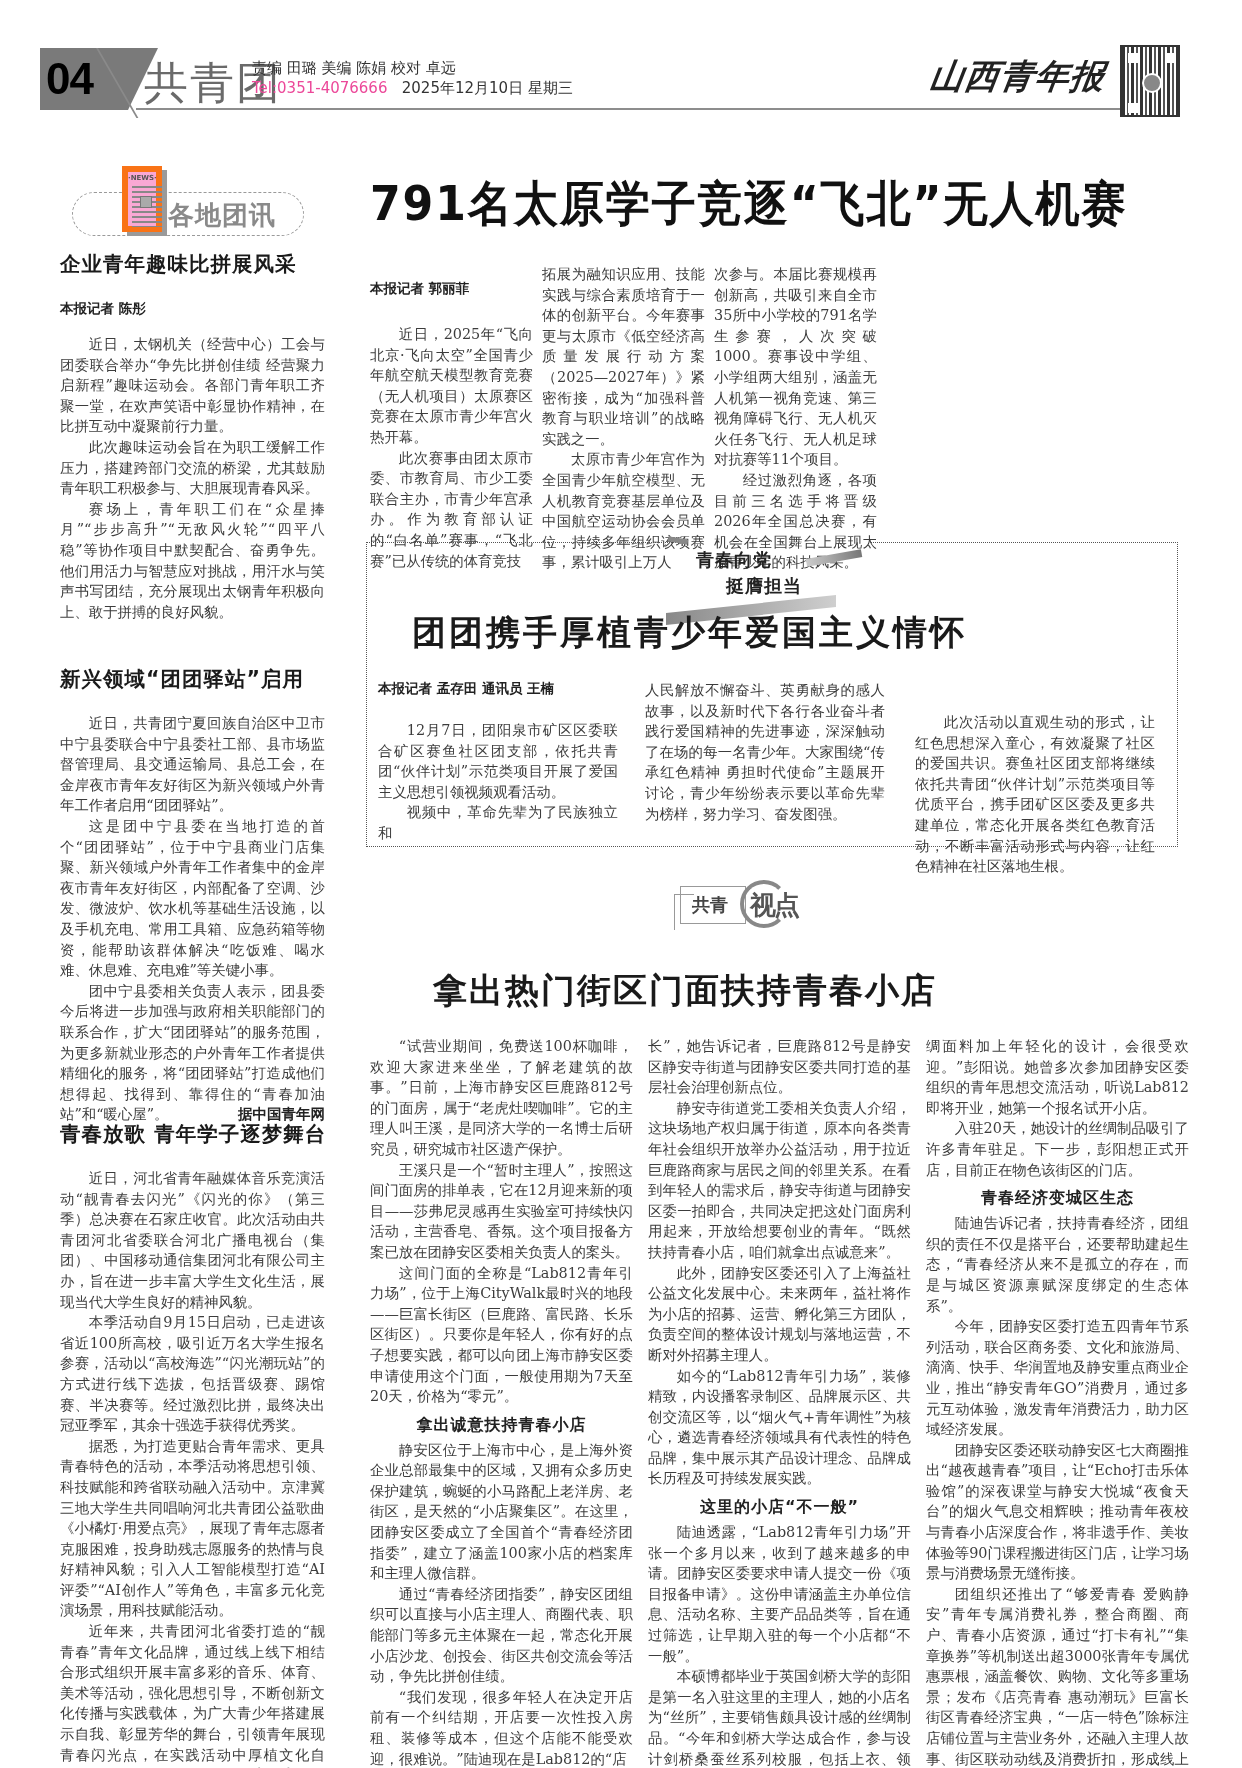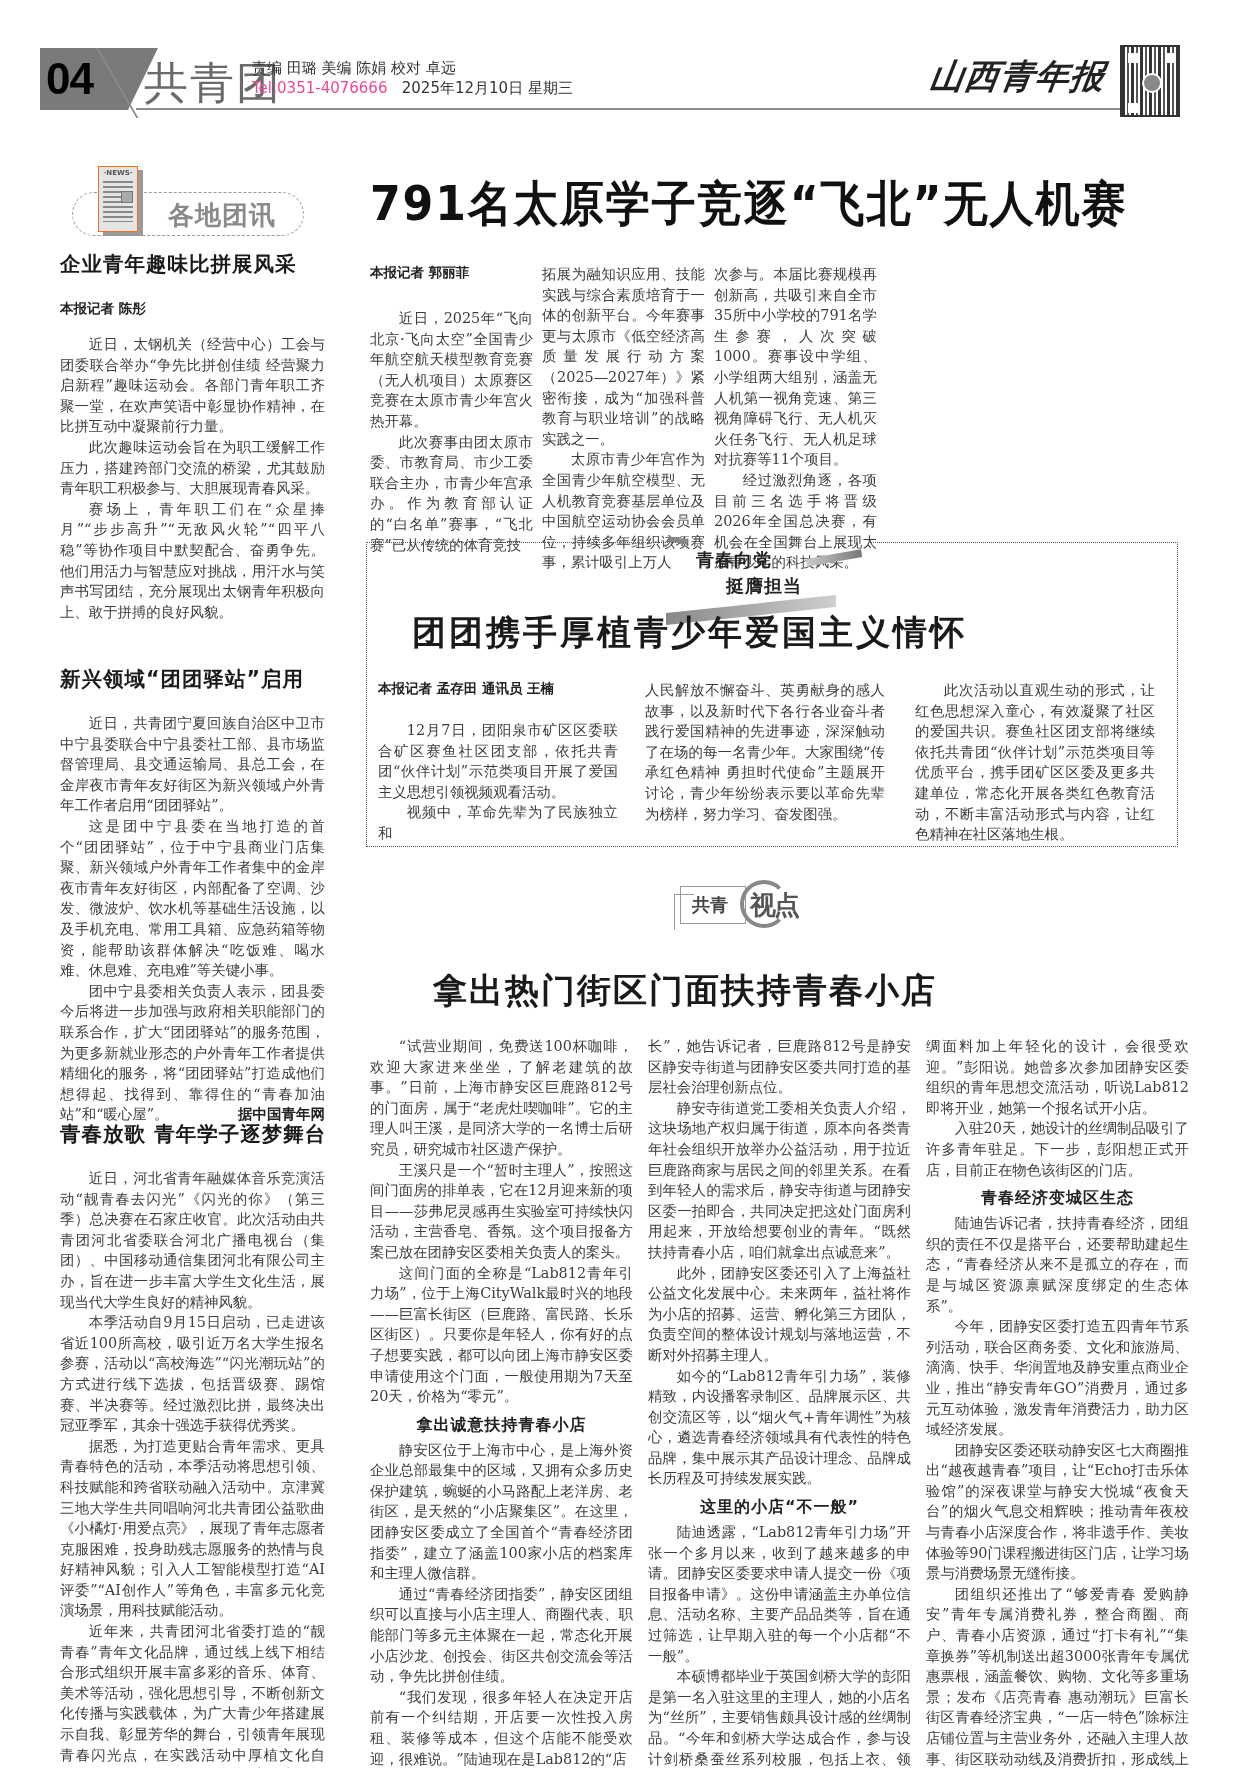--- a/index.html
+++ b/index.html
@@ -31,21 +31,21 @@
   .body-text { font: 14.4px/20.6px "DejaVu Serif", serif; color: #3c3c3c; text-align: justify; }
   .body-text p { text-indent: 2em; }
   .byline { font: bold 13.5px "DejaVu Sans", sans-serif; color: #222; }
   .source { font: bold 14.5px "DejaVu Sans", sans-serif; color: #222; text-align: right; }
   .sub-head { font: bold 16px "DejaVu Sans", sans-serif; color: #222; text-align: center; letter-spacing: 1px; margin: 8px 0 4px; }
 
   
   .left-col { position: absolute; left: 60px; top: 160px; width: 265px; }
   .news-badge { position: relative; width: 250px; height: 78px; }
   .news-pill { position: absolute; left: 12px; top: 32px; width: 232px; height: 44px; border: 1.5px dashed #9a9a9a; border-radius: 22px; }
-  .news-paper { position: absolute; left: 38px; top: 6px; width: 40px; height: 66px; background: #e5e5e5; border: 1px solid #f97316; box-shadow: 5px 4px 0 #9a9a9a; }
+  .news-paper { position: absolute; left: 62px; top: 6px; width: 40px; height: 66px; background: #f9a8d4; border: 6px solid #f97316; box-shadow: 5px 4px 0 #9a9a9a; }
   .news-paper .tag { position: absolute; top: 2px; left: 0; width: 100%; text-align: center; font: bold 7px "DejaVu Sans", sans-serif; color: #555; }
   .news-paper .lines { position: absolute; left: 4px; top: 14px; width: 30px; height: 42px;
     background: repeating-linear-gradient(#888 0 1.5px, transparent 1.5px 5px); }
   .news-paper .box { position: absolute; right: 4px; top: 24px; width: 12px; height: 12px; background: #aaa; border: 1px solid #777; }
   .news-label { position: absolute; left: 108px; top: 38px; font: bold 26px "DejaVu Sans", sans-serif; color: #8a8a8a; letter-spacing: 1px; }
 
   .brief-title { font: bold 20.5px "DejaVu Sans", sans-serif; color: #1a1a1a; letter-spacing: 1px; white-space: nowrap; }
   .brief { position: absolute; left: 60px; width: 265px; }
 
   
@@ -131,21 +131,21 @@
     <p>近日，河北省青年融媒体音乐竞演活动“靓青春去闪光”《闪光的你》（第三季）总决赛在石家庄收官。此次活动由共青团河北省委联合河北广播电视台（集团）、中国移动通信集团河北有限公司主办，旨在进一步丰富大学生文化生活，展现当代大学生良好的精神风貌。</p>
     <p>本季活动自9月15日启动，已走进该省近100所高校，吸引近万名大学生报名参赛，活动以“高校海选”“闪光潮玩站”的方式进行线下选拔，包括晋级赛、踢馆赛、半决赛等。经过激烈比拼，最终决出冠亚季军，其余十强选手获得优秀奖。</p>
     <p>据悉，为打造更贴合青年需求、更具青春特色的活动，本季活动将思想引领、科技赋能和跨省联动融入活动中。京津冀三地大学生共同唱响河北共青团公益歌曲《小橘灯·用爱点亮》，展现了青年志愿者克服困难，投身助残志愿服务的热情与良好精神风貌；引入人工智能模型打造“AI评委”“AI创作人”等角色，丰富多元化竞演场景，用科技赋能活动。</p>
     <p>近年来，共青团河北省委打造的“靓青春”青年文化品牌，通过线上线下相结合形式组织开展丰富多彩的音乐、体育、美术等活动，强化思想引导，不断创新文化传播与实践载体，为广大青少年搭建展示自我、彰显芳华的舞台，引领青年展现青春闪光点，在实践活动中厚植文化自信。</p>
   </div>
   <div class="source" style="margin-top:-20px;">据中国青年网</div>
 </article>
 
 <h1 class="headline-1">791名太原学子竞逐“飞北”无人机赛</h1>
 
-<div class="a1-col" style="left:370px;">
+<div class="a1-col" style="left:370px;margin-top:16px;">
   <div class="byline">本报记者 郭丽菲</div>
   <div class="body-text" style="margin-top:26px;">
     <p>近日，2025年“飞向北京·飞向太空”全国青少年航空航天模型教育竞赛（无人机项目）太原赛区竞赛在太原市青少年宫火热开幕。</p>
     <p>此次赛事由团太原市委、市教育局、市少工委联合主办，市青少年宫承办。作为教育部认证的“白名单”赛事，“飞北赛”已从传统的体育竞技</p>
   </div>
 </div>
 <div class="a1-col body-text" style="left:542px;">
   <p class="cont" style="text-indent: 0px;">拓展为融知识应用、技能实践与综合素质培育于一体的创新平台。今年赛事更与太原市《低空经济高质量发展行动方案（2025—2027年）》紧密衔接，成为“加强科普教育与职业培训”的战略实践之一。</p>
   <p>太原市青少年宫作为全国青少年航空模型、无人机教育竞赛基层单位及中国航空运动协会会员单位，持续多年组织该项赛事，累计吸引上万人</p>
 </div>
@@ -171,21 +171,21 @@
 <div class="b-col" style="left:378px;">
   <div class="byline">本报记者 孟存田  通讯员 王楠</div>
   <div class="body-text" style="margin-top:22px;">
     <p>12月7日，团阳泉市矿区区委联合矿区赛鱼社区团支部，依托共青团“伙伴计划”示范类项目开展了爱国主义思想引领视频观看活动。</p>
     <p>视频中，革命先辈为了民族独立和</p>
   </div>
 </div>
 <div class="b-col body-text" style="left:645px;">
   <p class="cont" style="text-indent: 0px;">人民解放不懈奋斗、英勇献身的感人故事，以及新时代下各行各业奋斗者践行爱国精神的先进事迹，深深触动了在场的每一名青少年。大家围绕“传承红色精神  勇担时代使命”主题展开讨论，青少年纷纷表示要以革命先辈为榜样，努力学习、奋发图强。</p>
 </div>
-<div class="b-col body-text" style="left:915px;">
+<div class="b-col body-text" style="left:915px;margin-top:32px;">
   <p>此次活动以直观生动的形式，让红色思想深入童心，有效凝聚了社区的爱国共识。赛鱼社区团支部将继续依托共青团“伙伴计划”示范类项目等优质平台，携手团矿区区委及更多共建单位，常态化开展各类红色教育活动，不断丰富活动形式与内容，让红色精神在社区落地生根。</p>
 </div>
 
 <div class="logo-gq">
   <div class="frame2"></div>
   <div class="frame"></div>
   <div class="gq">共青</div>
   <div class="ring"></div>
   <div class="sd">视点</div>
 </div>

